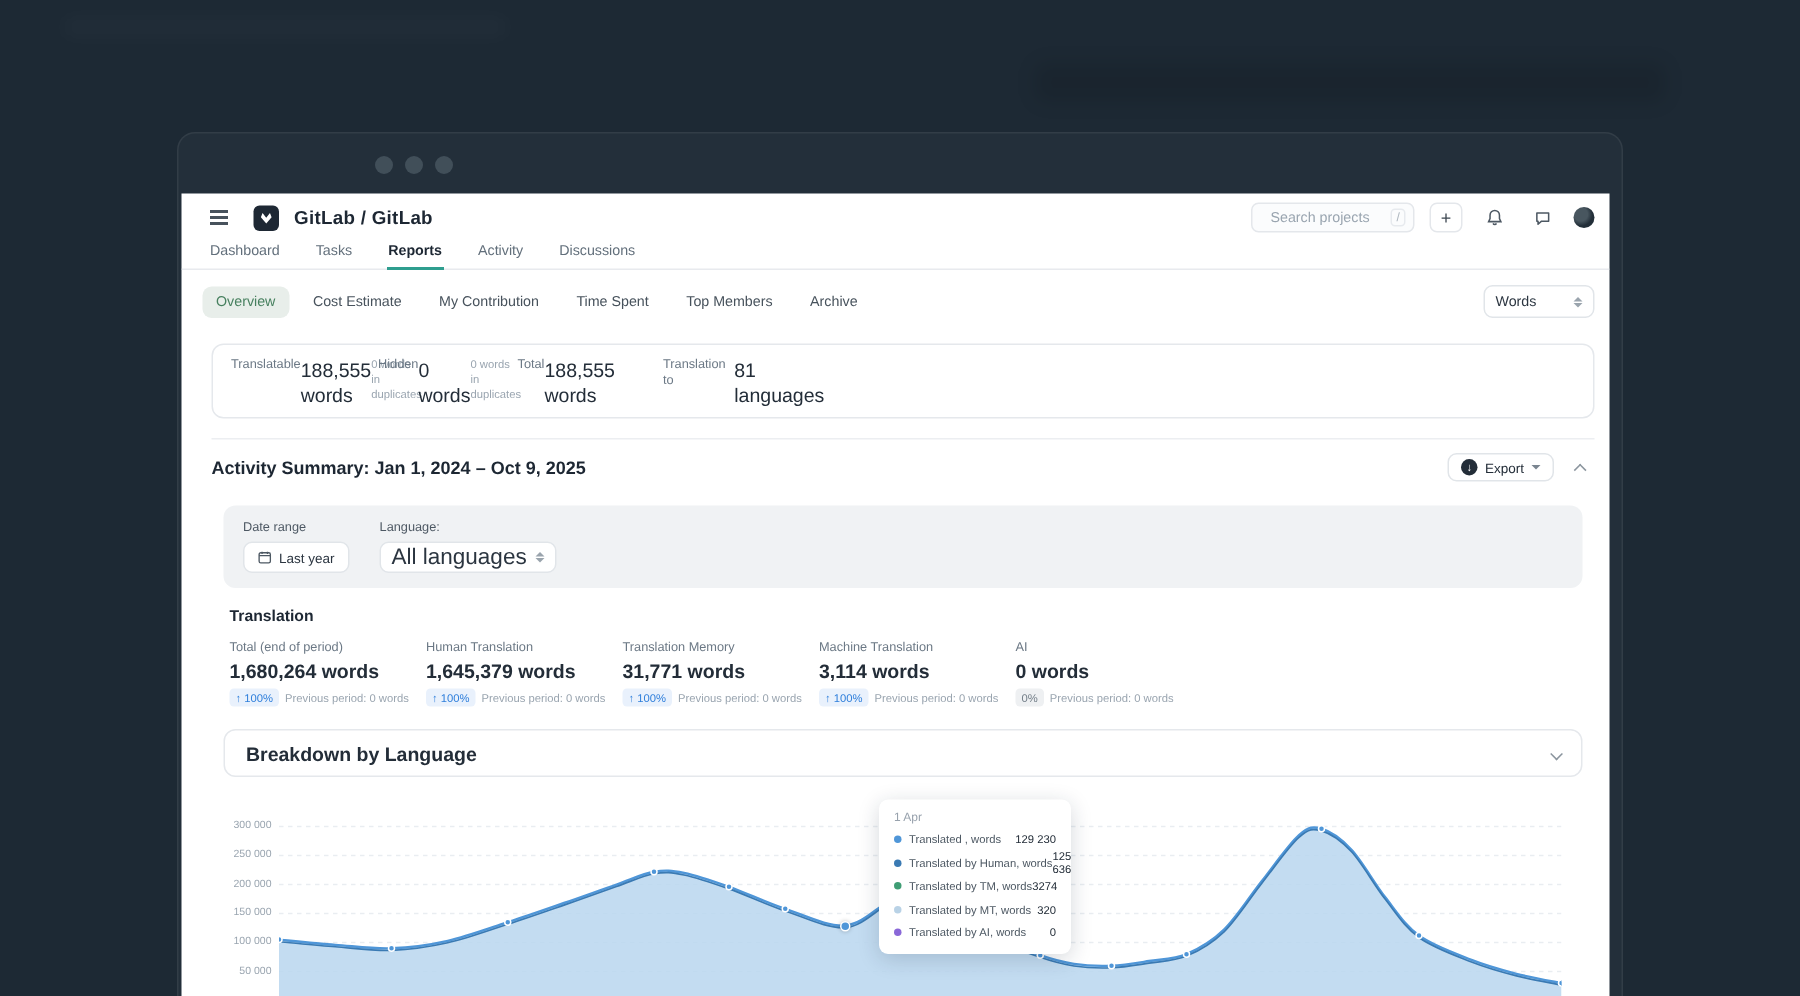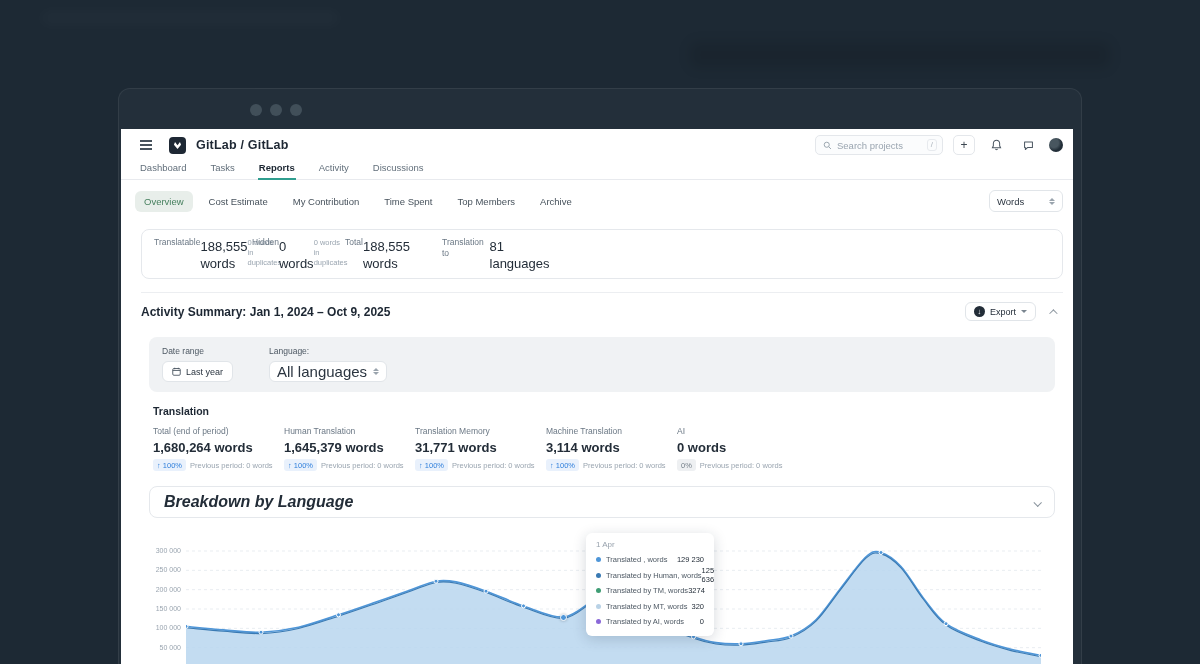--- a/index.html
+++ b/index.html
@@ -22,21 +22,21 @@
          display:flex; flex-direction:column; overflow:hidden; }
 
   
   .topbar { height:30px; display:flex; align-items:center; padding:2px 10px 0 18px; flex:0 0 auto; }
   .hamb { width:14px; height:14px; display:flex; align-items:center; justify-content:center; cursor:pointer; }
   .hamb i { display:block; width:12px; height:1.5px; background:#47525c; box-shadow:0 -4px 0 #47525c, 0 4px 0 #47525c; }
   .logo { width:17px; height:17px; border-radius:4px; background:#1e2834; margin-left:16px;
           display:flex; align-items:center; justify-content:center; }
   .app-title { margin-left:10px; font-size:12.5px; font-weight:bold; color:#1d2733; letter-spacing:.2px; }
   .top-right { margin-left:auto; display:flex; align-items:center; gap:10px; }
-  .search { width:128px; height:20px; border:1px solid #e4e7eb; border-radius:5px; background:#fbfcfd;
+  .search { width:109px; height:20px; border:1px solid #e4e7eb; border-radius:5px; background:#fbfcfd;
             display:flex; align-items:center; padding:0 5px 0 7px; }
   .search input { border:none; outline:none; background:transparent; flex:1; font-size:9.5px;
                   color:#333; width:80px; font-family:"Liberation Sans",sans-serif; }
   .search input::placeholder { color:#9aa5b0; }
   .kbd { font-size:8px; color:#aab3bc; border:1px solid #e7eaee; border-radius:3px; padding:0 3px; line-height:10px; }
   .icon-btn { width:22px; height:20px; display:flex; align-items:center; justify-content:center;
               border-radius:5px; cursor:pointer; }
   .icon-btn.bordered { border:1px solid #e4e7eb; }
   .plus { font-size:12px; color:#3c4650; line-height:1; margin-top:-1px; }
   .avatar { width:14px; height:14px; border-radius:50%; background:#2a3844;
@@ -79,42 +79,42 @@
                display:flex; align-items:center; justify-content:center; line-height:1; }
   .export-btn span.lab { font-size:9px; color:#232d38; font-weight:500; }
   .caret { width:0; height:0; border-left:3px solid transparent; border-right:3px solid transparent;
            border-top:3.5px solid #7a8590; }
   .chev { width:6px; height:6px; border:solid #8b959e; border-width:1.5px 1.5px 0 0; display:inline-block; }
   .chev.up { transform:rotate(-45deg) translateY(2px); }
   .chev.down { transform:rotate(135deg) translateY(-1px); }
 
   
   .filterbar { margin:16px 18px 0 28px; background:#f0f2f4; border-radius:8px;
-               padding:9px 13px 10px; display:flex; gap:36px; flex:0 0 auto; }
+               padding:9px 13px 10px; display:flex; gap:20px; flex:0 0 auto; }
   .fgroup { display:flex; flex-direction:column; }
   .fgroup .flbl { font-size:8.5px; color:#4d5863; margin-bottom:5px; }
   .btn-white { display:flex; align-items:center; gap:5px; background:#fff; border:1px solid #e1e5e9;
                border-radius:6px; height:21px; padding:0 9px; font-size:9px; color:#2b3540; cursor:pointer; }
   .lang-select { width:118px; height:21px; padding:0 7px; font-size:15px; color:#2b3540; }
 
   
   .trans { margin:13px 18px 0 32px; flex:0 0 auto; }
   .trans h3 { font-size:10.5px; color:#1d2733; margin-bottom:9px; }
   .trans-cols { display:flex; }
   .t-col { width:131px; flex:0 0 auto; }
   .t-col .lbl { font-size:8.5px; color:#6b7885; line-height:11px; }
   .t-col .val { font-size:13px; color:#232d38; font-weight:bold; line-height:17px; margin:2px 0 3px; }
   .t-col .meta { display:flex; align-items:center; gap:4px; }
   .badge { font-size:7.5px; padding:1.5px 4px; border-radius:3px; white-space:nowrap; }
   .t-col .sub { font-size:7.5px; color:#9aa5b0; white-space:nowrap; }
 
   
   .breakdown { margin:15px 18px 0 28px; border:1px solid #e5e8ec; border-radius:8px; height:32px;
                display:flex; align-items:center; padding:0 14px; cursor:pointer; flex:0 0 auto; }
-  .breakdown .ttl { font-size:16px; font-weight:bold; color:#232d38;font-style:italic; }
+  .breakdown .ttl { font-size:13px; font-weight:bold; color:#232d38; }
   .breakdown .chev { margin-left:auto; }
 
   
   .chart { position:relative; margin:8px 18px 0 28px; height:156px; flex:0 0 auto; }
   .ytick { position:absolute; left:0; width:32px; text-align:right; font-size:7px; color:#9aa5b0; }
   .chart svg { position:absolute; left:37px; top:20px; }
   .anchor-dot { position:absolute; width:7px; height:7px; border-radius:50%; background:#4f96d8;
                 border:1.5px solid #fff; box-shadow:0 0 3px rgba(0,0,0,.25); }
 
   .tooltip { position:absolute; left:437px; top:7px; width:128px; background:#fff; border-radius:6px;

